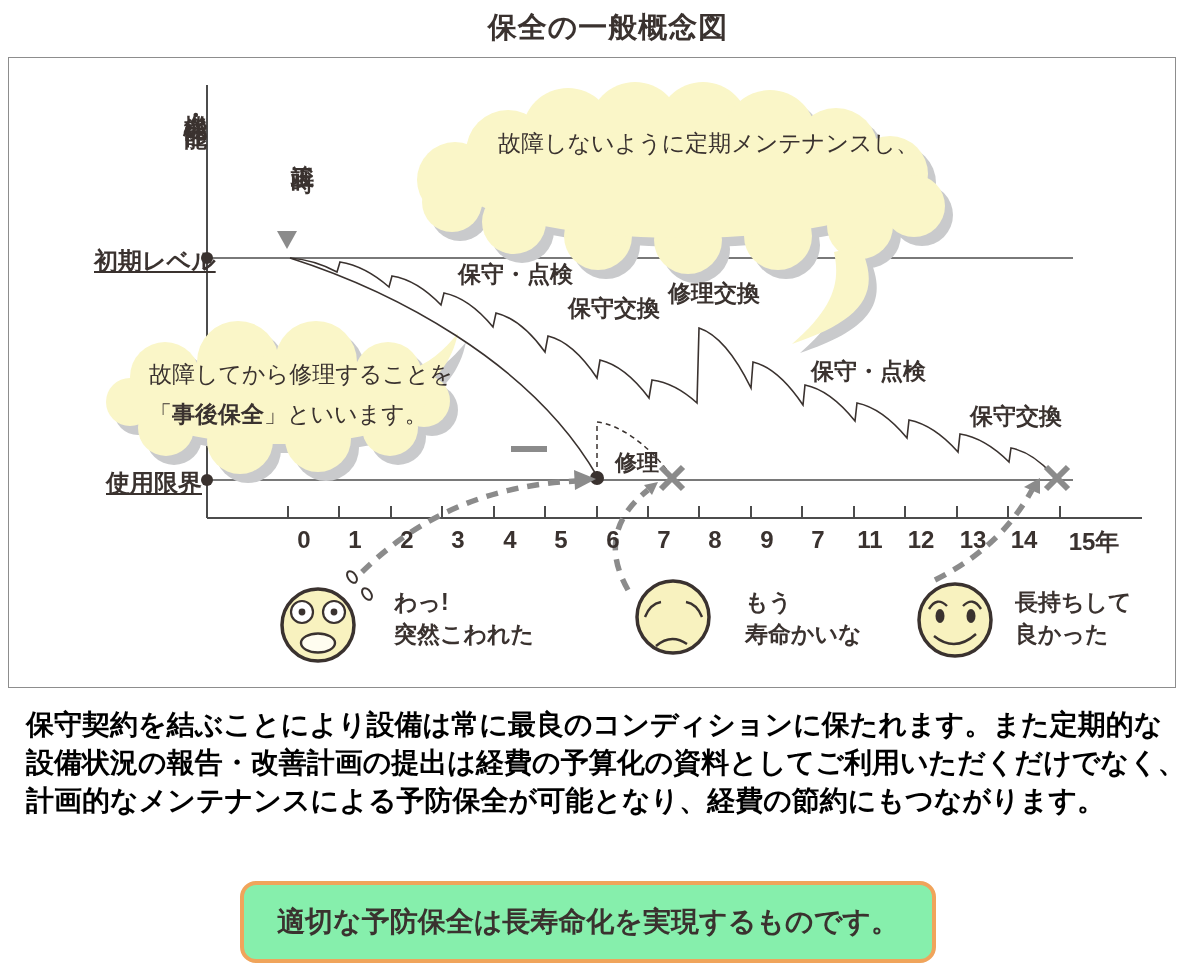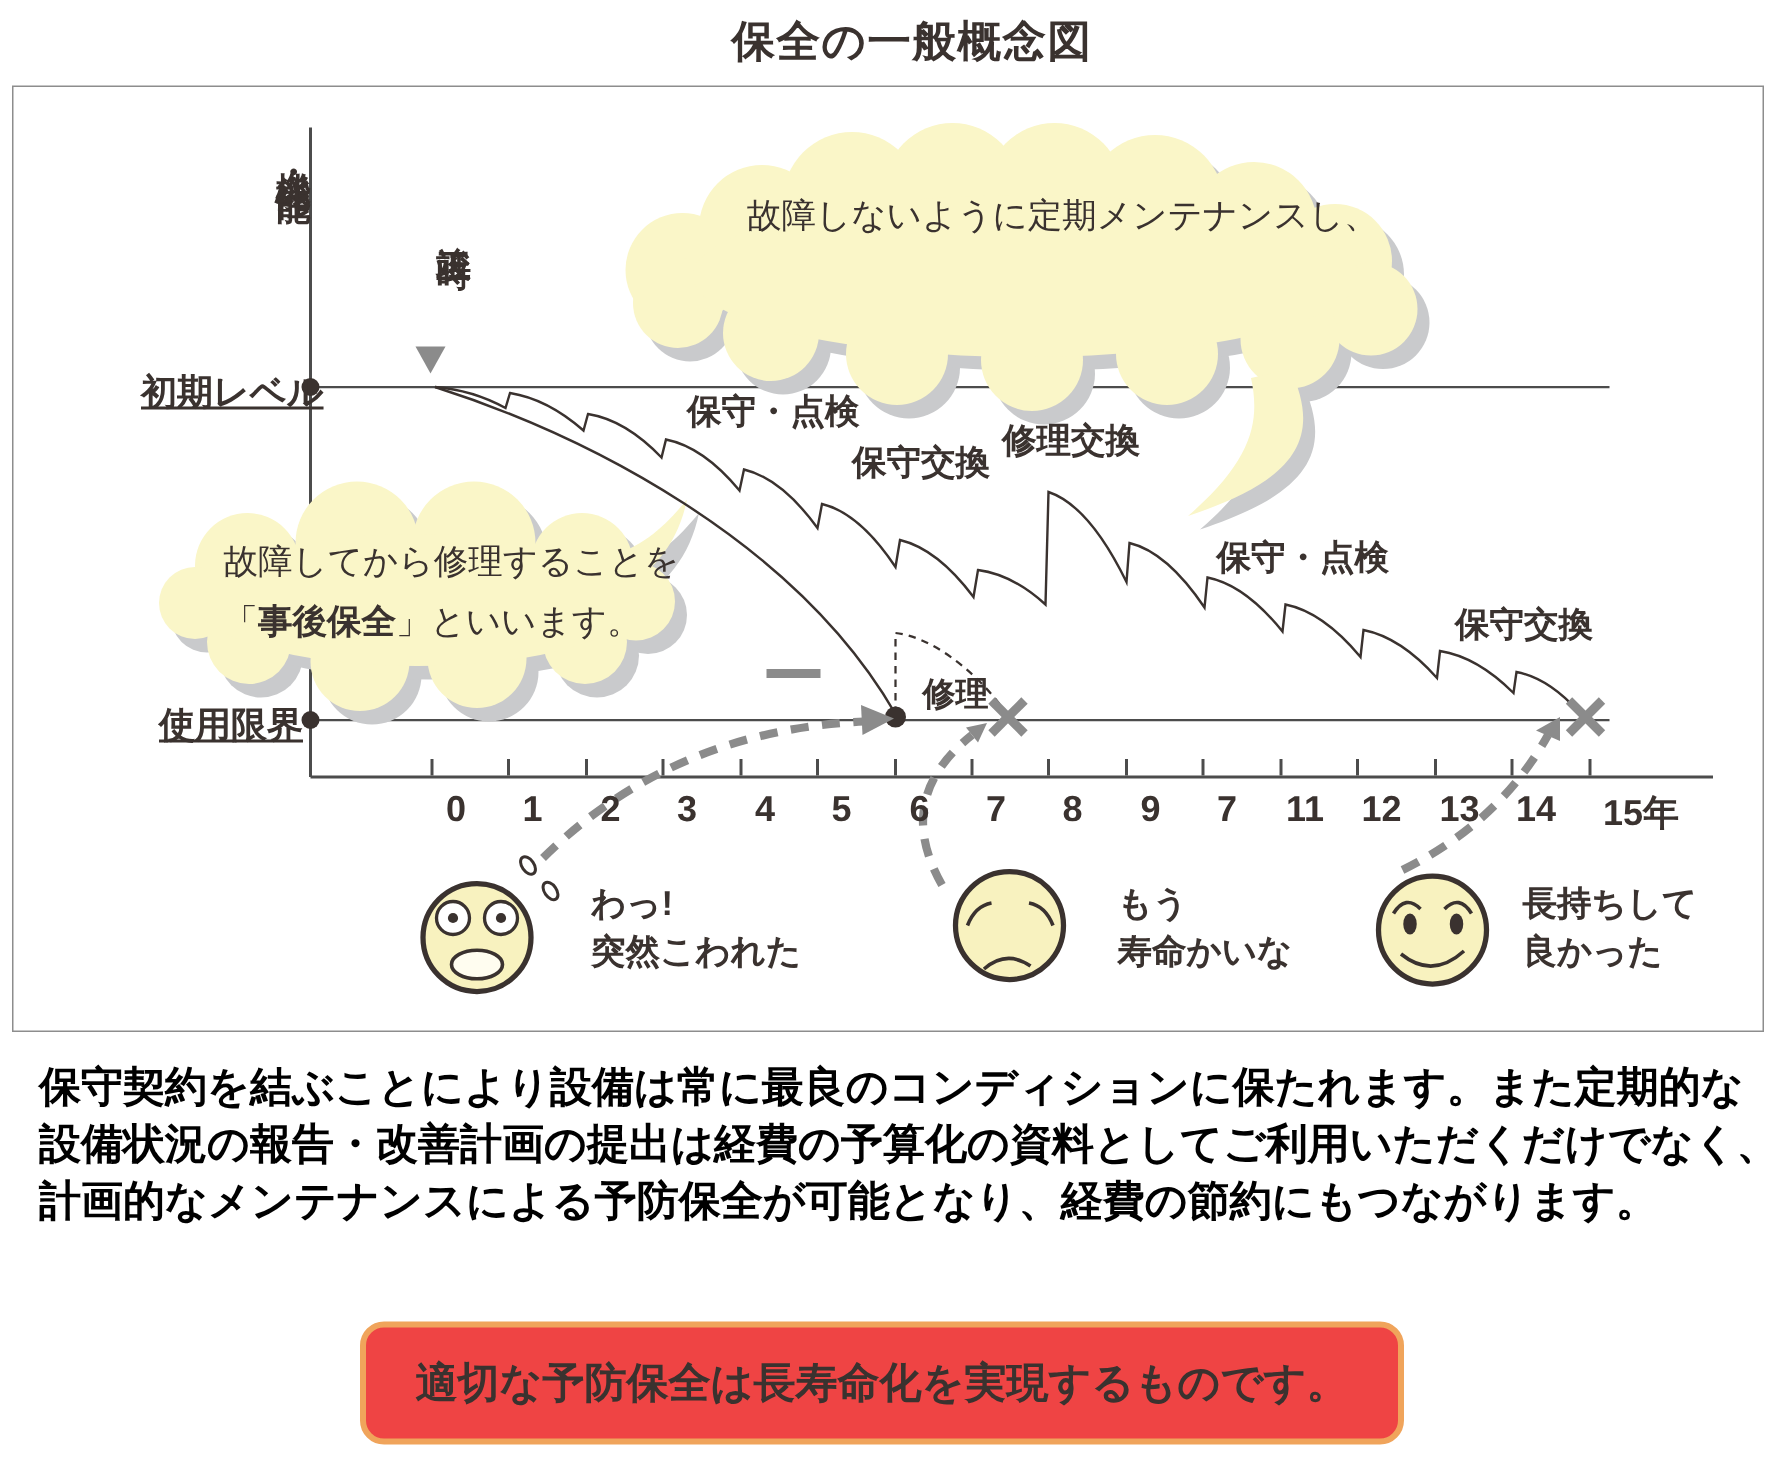--- a/index.html
+++ b/index.html
@@ -12,21 +12,21 @@
   .txt{z-index:3;white-space:nowrap;margin-left:16px;}
   .vert{writing-mode:vertical-rl;text-orientation:upright;font-weight:700;font-size:23px;letter-spacing:3px;}
   .axislbl{font-weight:700;font-size:24px;text-align:center;width:120px;text-decoration:underline;}
   .tick{font-weight:700;font-size:24px;width:80px;text-align:center;top:526px;}
   .clabel{font-weight:700;font-size:23px;}
   .bubtxt{font-size:23px;line-height:37px;}
   .bubtxt b{font-weight:700;}
   .facecap{font-weight:700;font-size:23px;line-height:32px;}
   #bodytext{left:10px;top:706px;width:1174px;font-size:28px;font-weight:700;line-height:38px;color:#000000;}
   #hlbox{left:240px;top:881px;width:688px;height:74px;border:4px solid #f0a45b;border-radius:16px;
-         background:#ef4444;text-align:center;line-height:74px;font-size:28px;font-weight:700;z-index:3;}
+         background:#86efac;text-align:center;line-height:74px;font-size:28px;font-weight:700;z-index:3;}
 </style>
 </head>
 <body>
 
 <div id="page">
 
   <div class="abs txt" id="title">保全の一般概念図</div>
 
   <div class="abs" id="panel"></div>
 

